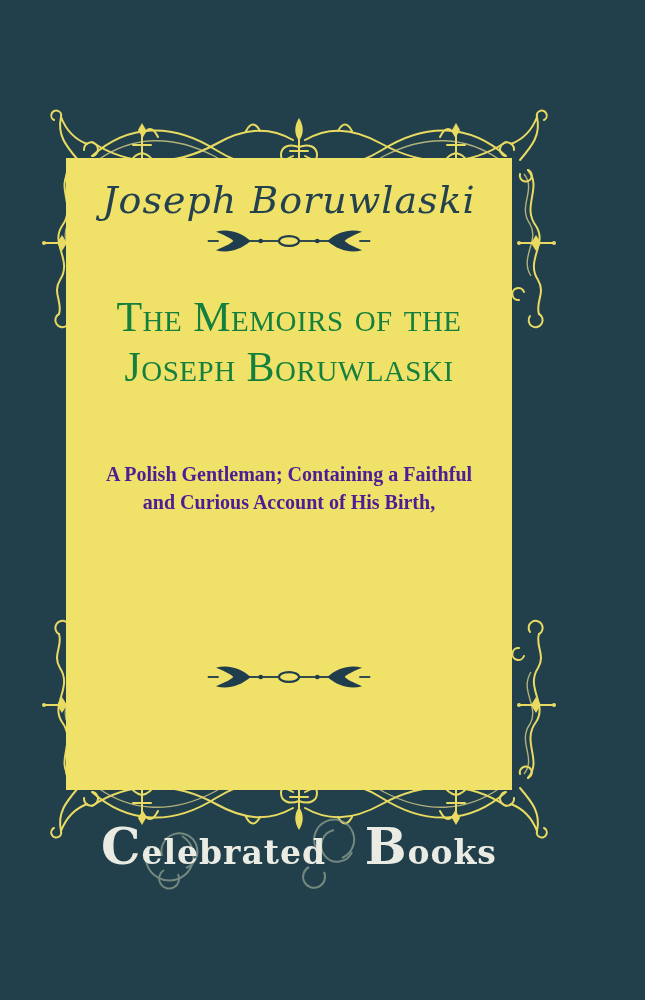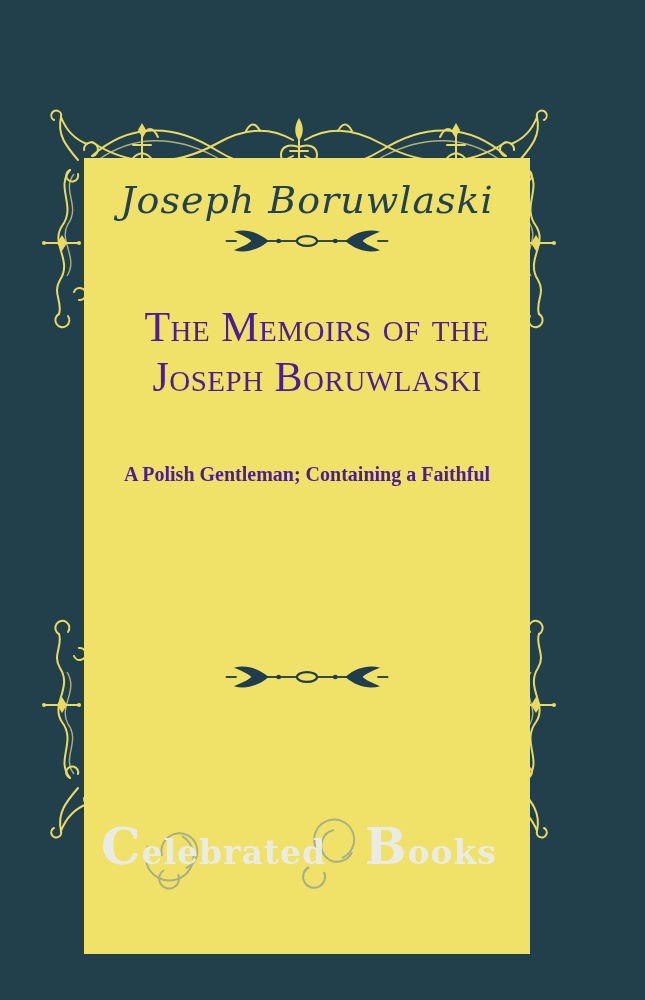--- a/index.html
+++ b/index.html
@@ -13,50 +13,50 @@
   .cover{position:absolute;inset:0;}
 
   
   .frame{position:absolute;left:0;top:0;width:645px;height:1000px;pointer-events:none;}
   .frame .orn{stroke:#e9db61;stroke-width:2;fill:none;stroke-linecap:round;}
   .frame .orn-f{fill:#e9db61;stroke:none;}
   .frame .echo{stroke:#d6cd84;stroke-width:1.4;fill:none;opacity:.8;}
 
   
   .card{
-    position:absolute;left:84px;top:158px;width:446px;height:796px;
+    position:absolute;left:66px;top:158px;width:446px;height:632px;
     background:#f0e169;
   }
 
   .author{
     position:absolute;left:0;top:20px;width:100%;
     text-align:center;
     font-family:"DejaVu Serif", serif;
     font-style:italic;
     font-size:38px;
     letter-spacing:1px;
     color:#24414f;
     white-space:nowrap;
   }
 
   .divider{display:block;position:absolute;left:50%;transform:translateX(-50%);
     width:168px;height:26px;color:#1f3d4c;}
   .divider-top{top:70px;}
   .divider-bottom{top:506px;}
 
   .title{
-    position:absolute;left:0;top:134px;width:100%;margin:10px;
+    position:absolute;left:0;top:134px;width:100%;margin:0;
     text-align:center;
     font-family:"Liberation Serif", serif;
     font-weight:normal;
     font-variant:small-caps;
     font-size:42px;
     line-height:50px;
     letter-spacing:.5px;
-    color:#4c1d95;
+    color:#15803d;
     white-space:nowrap;
   }
   .subtitle{
     position:absolute;left:0;top:302px;width:100%;
     text-align:center;
     font-family:"Liberation Serif", serif;
     font-weight:bold;
     font-size:20px;
     line-height:28px;
     color:#4c1d95;
@@ -153,20 +153,21 @@
       <ellipse cx="92" cy="14" rx="11" ry="5.4" fill="none" stroke="currentColor" stroke-width="2.4"></ellipse>
     </svg>
 
     <h1 class="title">
       <div>The Memoirs of the</div>
       <div>Joseph Boruwlaski</div>
     </h1>
 
     <div class="subtitle">
       <div>A Polish Gentleman; Containing a Faithful</div>
+      <div>and Curious Account of His Birth,</div>
     </div>
 
     <svg class="divider divider-bottom" viewBox="0 0 184 28" aria-hidden="true">
       <use href="#div-half"></use>
       <use href="#div-half" transform="translate(184,0) scale(-1,1)"></use>
       <ellipse cx="92" cy="14" rx="11" ry="5.4" fill="none" stroke="currentColor" stroke-width="2.4"></ellipse>
     </svg>
 
   </div>
 

